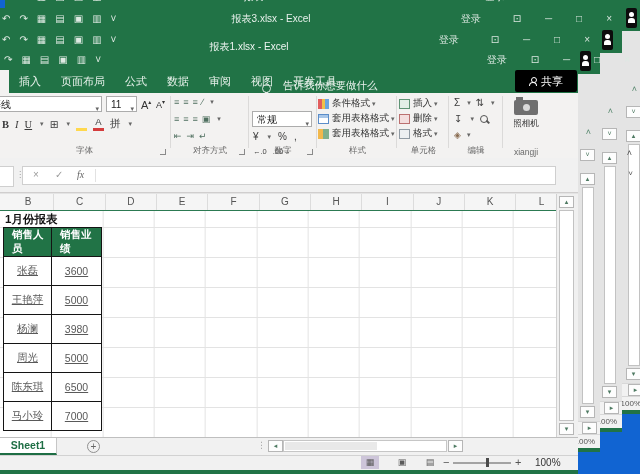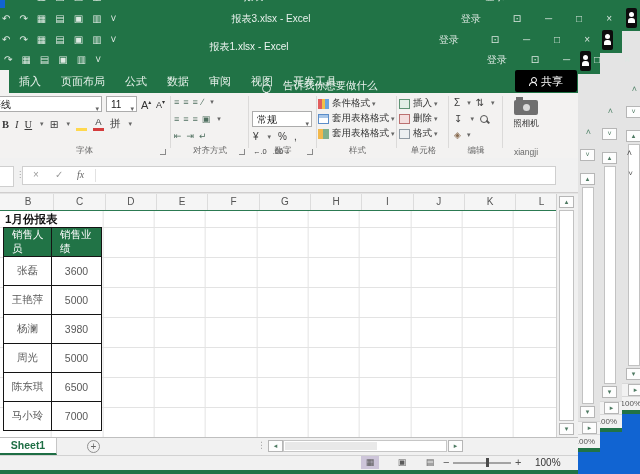--- a/index.html
+++ b/index.html
@@ -93,22 +93,22 @@
   #f-grid{left:0;top:211px;width:556px;height:226px;background-color:#fff;
     background-image:repeating-linear-gradient(to right,transparent 0 50.33px,#e3e3e3 50.33px 51.33px),
                      repeating-linear-gradient(to bottom,transparent 0 29px,#e3e3e3 29px 30px);
     background-position:0.67px 0,0 -13px;}
   #f-celltitle{left:5px;top:212px;font-size:11.5px;font-weight:bold;color:#111;white-space:nowrap;}
   #sheet-table{position:absolute;left:3px;top:227px;border-collapse:collapse;}
   #sheet-table .tr{display:flex;}
   #sheet-table .c{box-sizing:border-box;border:1px solid #141414;height:30px;display:flex;align-items:center;justify-content:center;font-size:10.5px;}
   #sheet-table .c.b{width:49px;}
   #sheet-table .c.v{width:51px;margin-left:-1px;}
-  #sheet-table .tr + .tr .c{margin-top:-1px;}
-  #sheet-table .th{background:#217346;color:#fff;font-weight:normal;padding-left:8px;}
+  #sheet-table .tr + .tr .c{margin-top:-1px;text-decoration:underline;}
+  #sheet-table .th{background:#217346;color:#fff;font-weight:bold;padding-left:8px;}
   #sheet-table .td{background:#fff;color:#595959;}
   #f-vscroll{left:556px;top:194px;width:22px;height:243px;background:#f0f0f0;border-left:1px solid #d0d0d0;box-sizing:border-box;}
   #f-vtrack{left:559px;top:210px;width:15px;height:211px;background:#fff;border:1px solid #c2c2c2;box-sizing:border-box;}
   #f-sheetbar{left:0;top:437px;width:578px;height:18px;background:#f1f1f1;border-top:1px solid #bfbfbf;box-sizing:border-box;}
   #f-sheettab{left:0;top:438px;width:57px;height:17px;background:#fff;border-right:1px solid #c6c6c6;border-bottom:2px solid #1e6e44;
         box-sizing:border-box;text-align:center;line-height:15px;font-size:10.5px;font-weight:600;color:#1e6e44;}
   #f-newsheet{left:87px;top:440px;width:13px;height:13px;border:1px solid #909090;border-radius:50%;color:#666;
         font-size:10px;line-height:12px;text-align:center;box-sizing:border-box;}
   #f-splitter{left:257px;top:440px;font-size:9px;color:#aaa;}
   #f-htrack{left:283px;top:440px;width:164px;height:12px;background:#fff;border:1px solid #c6c6c6;box-sizing:border-box;}

